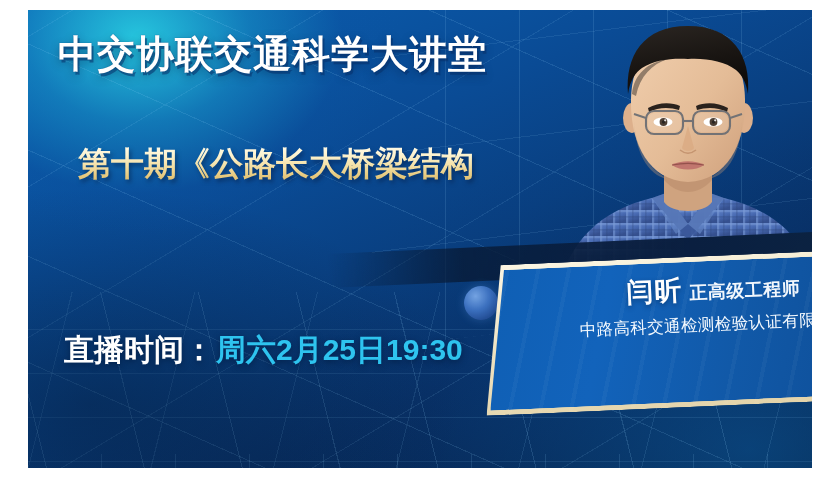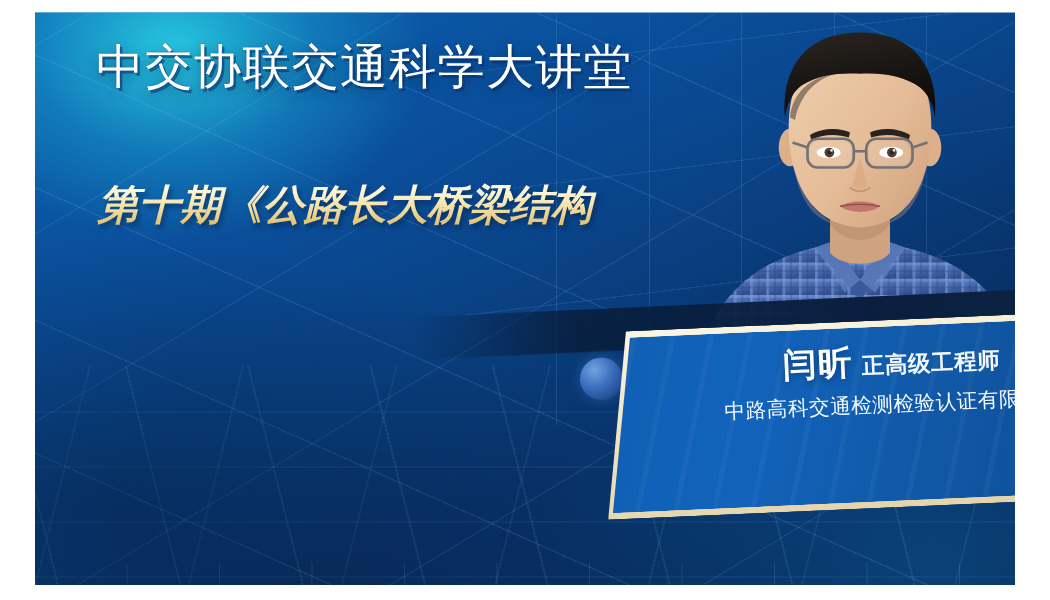--- a/index.html
+++ b/index.html
@@ -103,40 +103,38 @@
         rgba(3,22,48,0.40) 0%, rgba(3,22,48,0.14) 45%, rgba(0,0,0,0) 72%);
   }
 
   
   #headline {
     position: absolute;
     left: 30px;
     top: 24px;
     font-size: 38px;
     line-height: 1.08;
-    font-weight: 400;
+    font-weight: 700;
     letter-spacing: 1px;
     color: #ffffff;
     white-space: nowrap;
     text-shadow:
       0 0 1px rgba(10,60,120,0.85),
       2px 3px 0 rgba(8,48,105,0.55),
       0 4px 10px rgba(4,28,66,0.45);
-    margin-left: 19px;
   }
 
   
   #subtitle {
     position: absolute;
     left: 34px;
     top: 132px;
     width: 540px;
     font-size: 33px;
     line-height: 1.34;
-    font-style: italic;
     font-weight: 600;
     letter-spacing: 0px;
     background-image: linear-gradient(180deg,
         #fffdf2 0%, #fdf4d2 28%, #f3dfa4 55%, #e6c87c 78%, #d8b461 100%);
     -webkit-background-clip: text;
     background-clip: text;
     color: transparent;
     -webkit-text-fill-color: transparent;
     filter: drop-shadow(2px 3px 2px rgba(5,30,70,0.55));
   }
@@ -362,20 +360,23 @@
     <div id="shadow-band"></div>
 
     <div id="globe-orb"></div>
 
     <h1 id="headline">中交协联交通科学大讲堂</h1>
 
     <div id="subtitle">
       <span class="sub-line line-1">第十期《公路长大桥梁结构</span>
     </div>
 
+    <div id="airtime">
+      <span class="airtime-label">直播时间：</span><span class="airtime-value">周六2月25日19:30</span>
+    </div>
 
     <div id="speaker-panel">
       <div id="speaker-panel-border"></div>
       <div id="speaker-panel-fill"></div>
       <div id="speaker-panel-sheen"></div>
 
       <div id="speaker-text">
         <div id="speaker-line-1">
           <span class="speaker-name">闫昕</span><span class="speaker-title">正高级工程师</span>
         </div>

